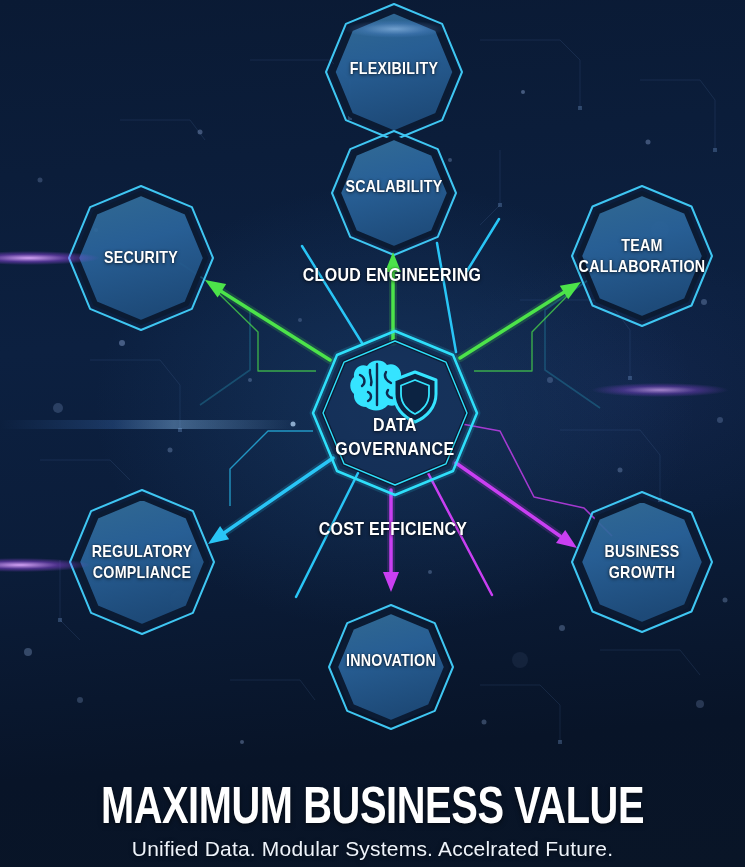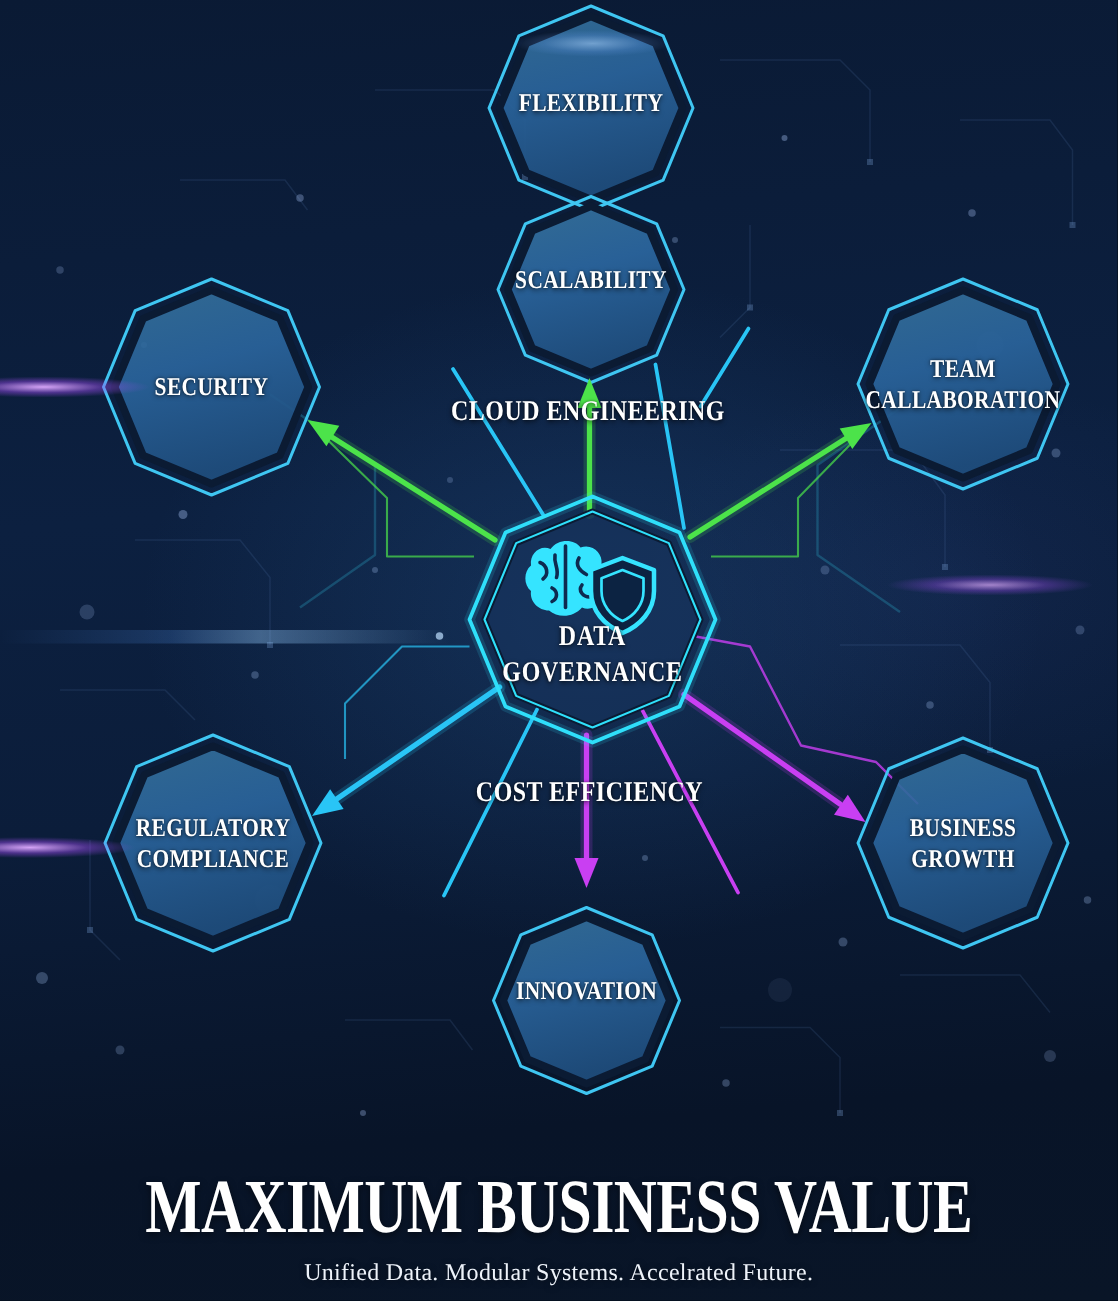--- a/index.html
+++ b/index.html
@@ -1,18 +1,18 @@
 <!DOCTYPE html>
 <html><head>
 <meta charset="utf-8">
 <style>
   html,body{margin:0;padding:0;background:#05101f;}
   .stage{
     position:relative;width:745px;height:867px;overflow:hidden;
-    font-family:Liberation Serif, serif;
+    font-family:Liberation Sans, sans-serif;
     background:
       radial-gradient(ellipse 430px 320px at 53% 47%, rgba(44,98,160,0.28), rgba(44,98,160,0) 70%),
       radial-gradient(ellipse 300px 200px at 85% 45%, rgba(60,80,160,0.12), rgba(60,80,160,0) 70%),
       linear-gradient(175deg,#0a1a34 0%,#0c2040 38%,#0b1d3a 60%,#081428 84%,#091527 100%);
   }
   svg{position:absolute;left:0;top:0;}
   .label{
     position:absolute;display:flex;align-items:center;justify-content:center;
     text-align:center;color:#fff;font-weight:bold;white-space:pre-line;line-height:1.25;
     text-shadow:0 1px 4px rgba(0,0,0,.65),0 0 2px rgba(0,0,0,.45);
@@ -24,21 +24,21 @@
   .title{
     position:absolute;left:0;width:745px;top:779px;height:52px;
     display:flex;align-items:center;justify-content:center;
     color:#fff;font-weight:bold;font-size:51px;letter-spacing:-.5px;
     transform:scaleX(.78);transform-origin:center;
     text-shadow:0 2px 6px rgba(0,0,0,.5);
   }
   .subtitle{
     position:absolute;left:0;width:745px;top:836px;height:26px;
     display:flex;align-items:center;justify-content:center;
-    color:#eef3fa;font-weight:400;font-size:16px;letter-spacing:.2px;
+    color:#eef3fa;font-weight:400;font-size:21px;letter-spacing:.2px;
     text-shadow:0 1px 4px rgba(0,0,0,.5);
   }
   .flare{position:absolute;pointer-events:none;
     background:radial-gradient(closest-side, rgba(222,170,255,.95), rgba(158,76,240,.45) 42%, rgba(120,40,220,0) 78%);}
   .flare.dim{opacity:.75;}
   .streak{position:absolute;pointer-events:none;height:9px;
     background:linear-gradient(90deg, rgba(90,160,255,0) 0%, rgba(90,160,255,.2) 38%, rgba(150,205,255,.38) 58%, rgba(90,160,255,0) 100%);}
   .bluglow{position:absolute;pointer-events:none;
     background:radial-gradient(closest-side, rgba(170,210,255,.55), rgba(120,170,255,.18) 50%, rgba(120,170,255,0) 80%);}
 </style>

